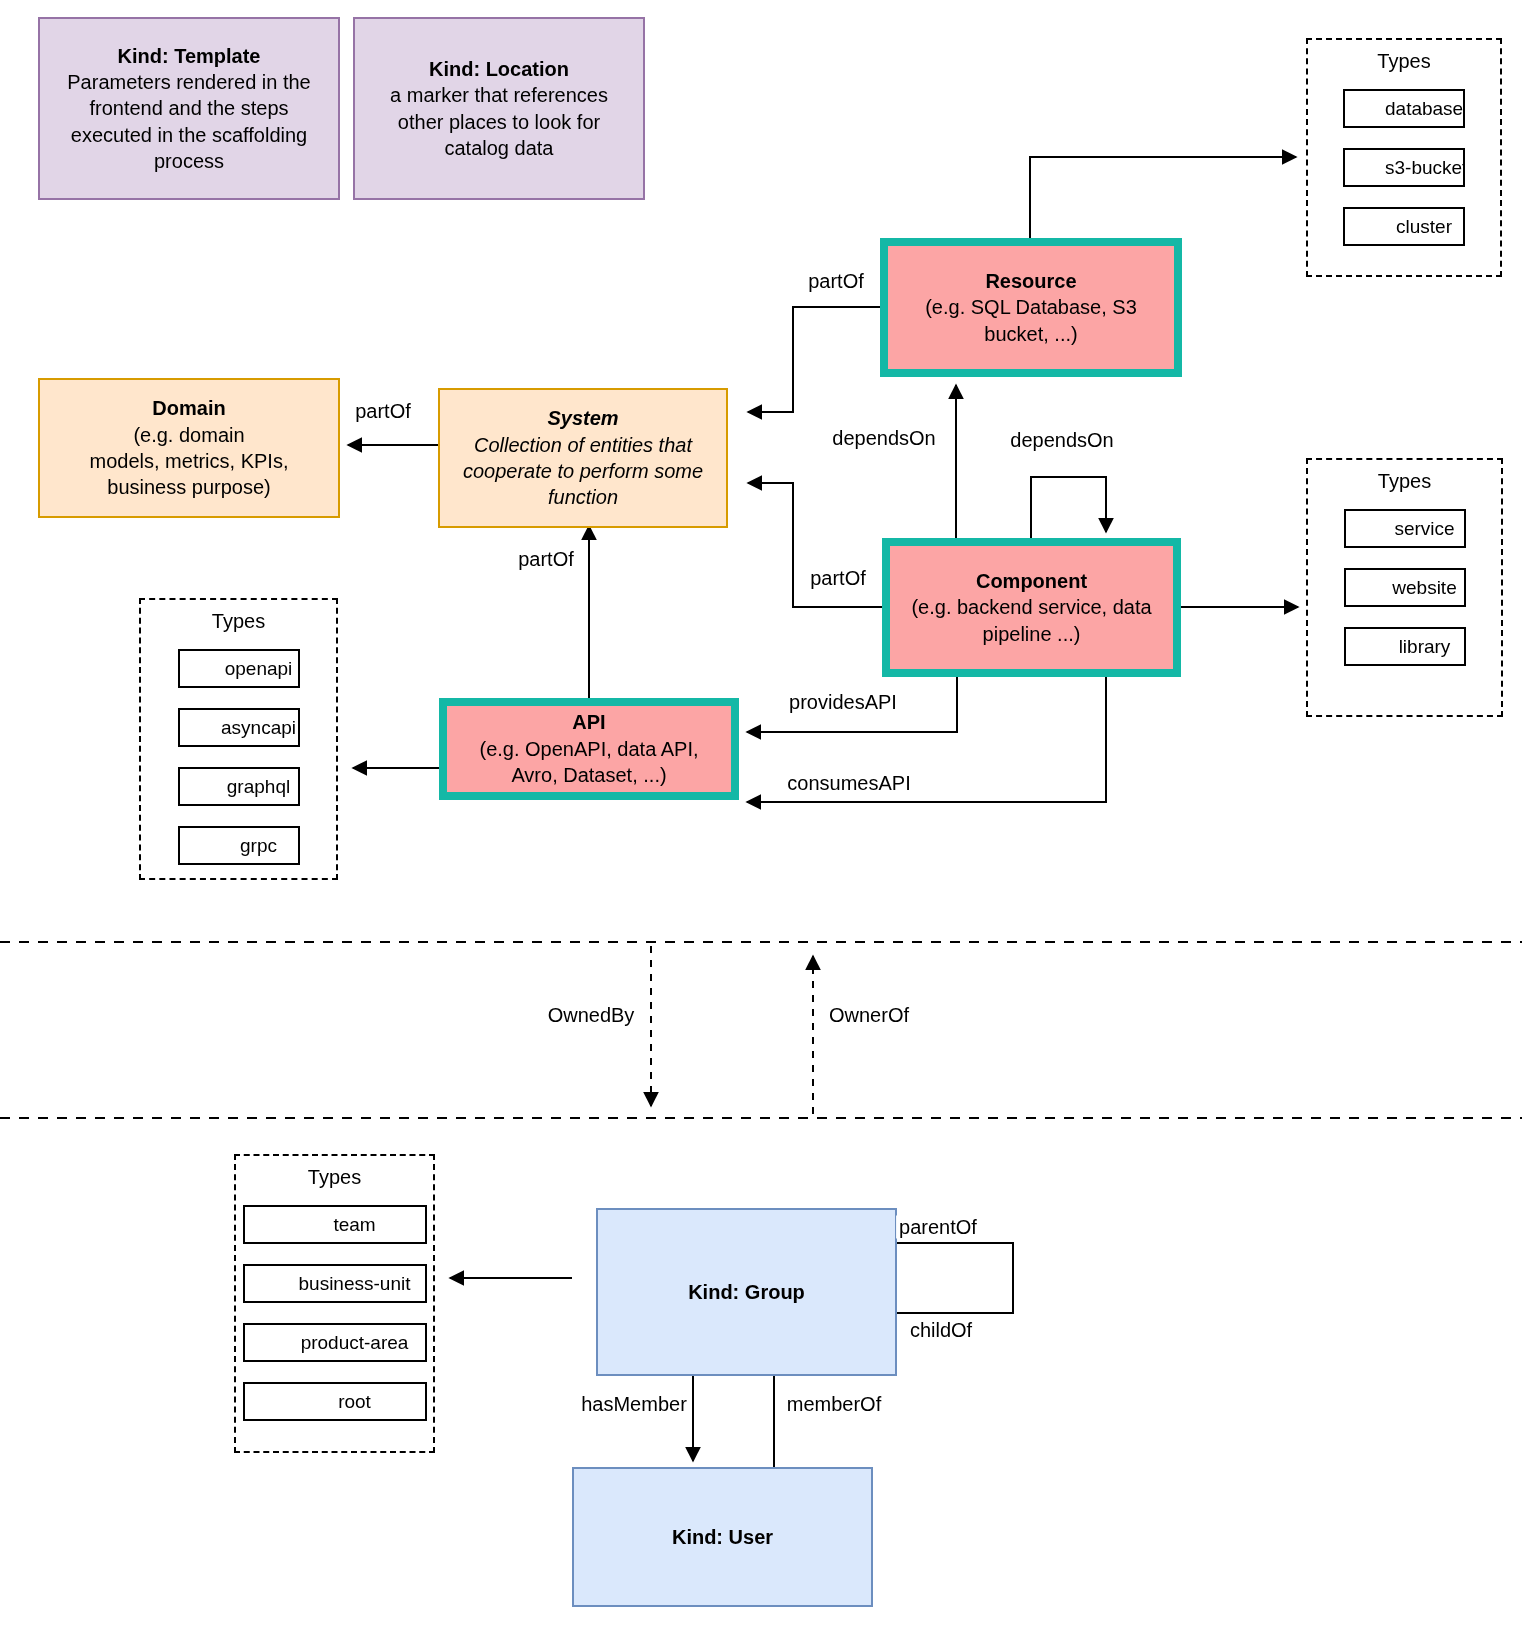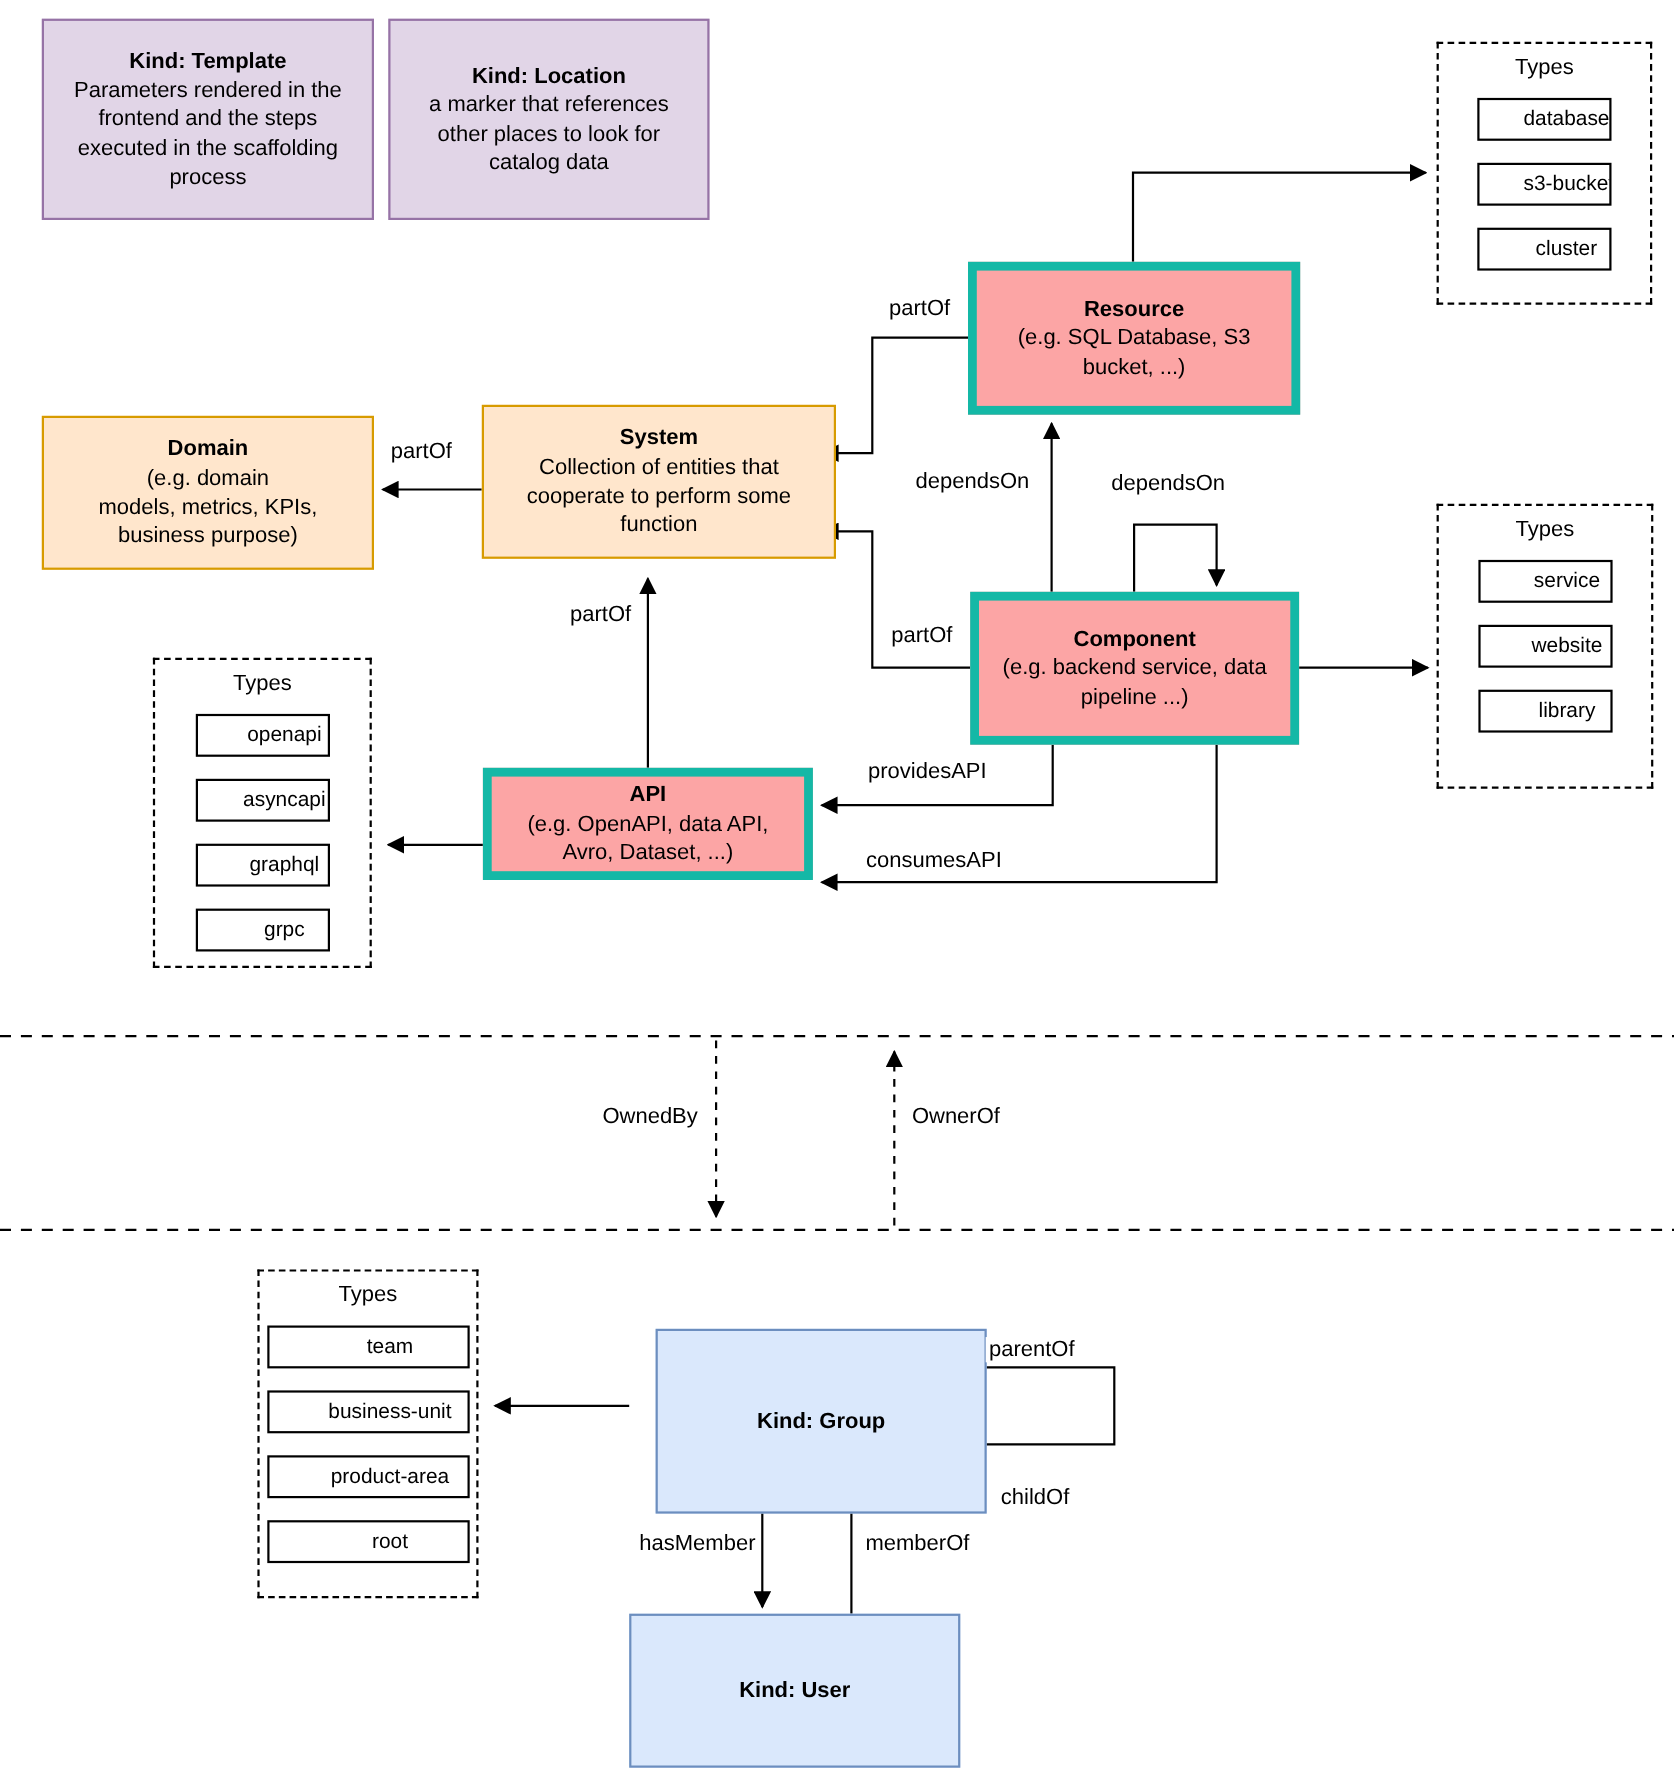--- a/index.html
+++ b/index.html
@@ -93,21 +93,21 @@
     <div>bucket, ...)</div>
   </div>
 
   <div class="node orange" style="left:38px;top:378px;width:302px;height:140px;">
     <div class="title">Domain</div>
     <div>(e.g.  domain</div>
     <div>models, metrics, KPIs,</div>
     <div>business purpose)</div>
   </div>
 
-  <div class="node orange" style="left:438px;top:368px;width:322px;height:140px;">
+  <div class="node orange" style="left:438px;top:388px;width:290px;height:140px;font-style:italic;">
     <div class="title">System</div>
     <div>Collection of entities that</div>
     <div>cooperate to perform some</div>
     <div>function</div>
   </div>
 
   <div class="node green" style="left:882px;top:538px;width:299px;height:139px;">
     <div class="title">Component</div>
     <div>(e.g. backend service, data</div>
     <div>pipeline ...)</div>
@@ -161,17 +161,17 @@
   <span class="edge-label" style="left:383px;top:411px;">partOf</span>
   <span class="edge-label" style="left:838px;top:578px;">partOf</span>
   <span class="edge-label" style="left:546px;top:559px;">partOf</span>
   <span class="edge-label" style="left:884px;top:438px;">dependsOn</span>
   <span class="edge-label" style="left:1062px;top:440px;">dependsOn</span>
   <span class="edge-label" style="left:843px;top:702px;">providesAPI</span>
   <span class="edge-label" style="left:849px;top:783px;">consumesAPI</span>
   <span class="edge-label" style="left:591px;top:1015px;">OwnedBy</span>
   <span class="edge-label" style="left:869px;top:1015px;">OwnerOf</span>
   <span class="edge-label" style="left:938px;top:1227px;">parentOf</span>
-  <span class="edge-label" style="left:941px;top:1330px;margin-top:32px;">childOf</span>
+  <span class="edge-label" style="left:941px;top:1330px;">childOf</span>
   <span class="edge-label" style="left:634px;top:1404px;">hasMember</span>
   <span class="edge-label" style="left:834px;top:1404px;">memberOf</span>
 
 </div>
 
 </body></html>

